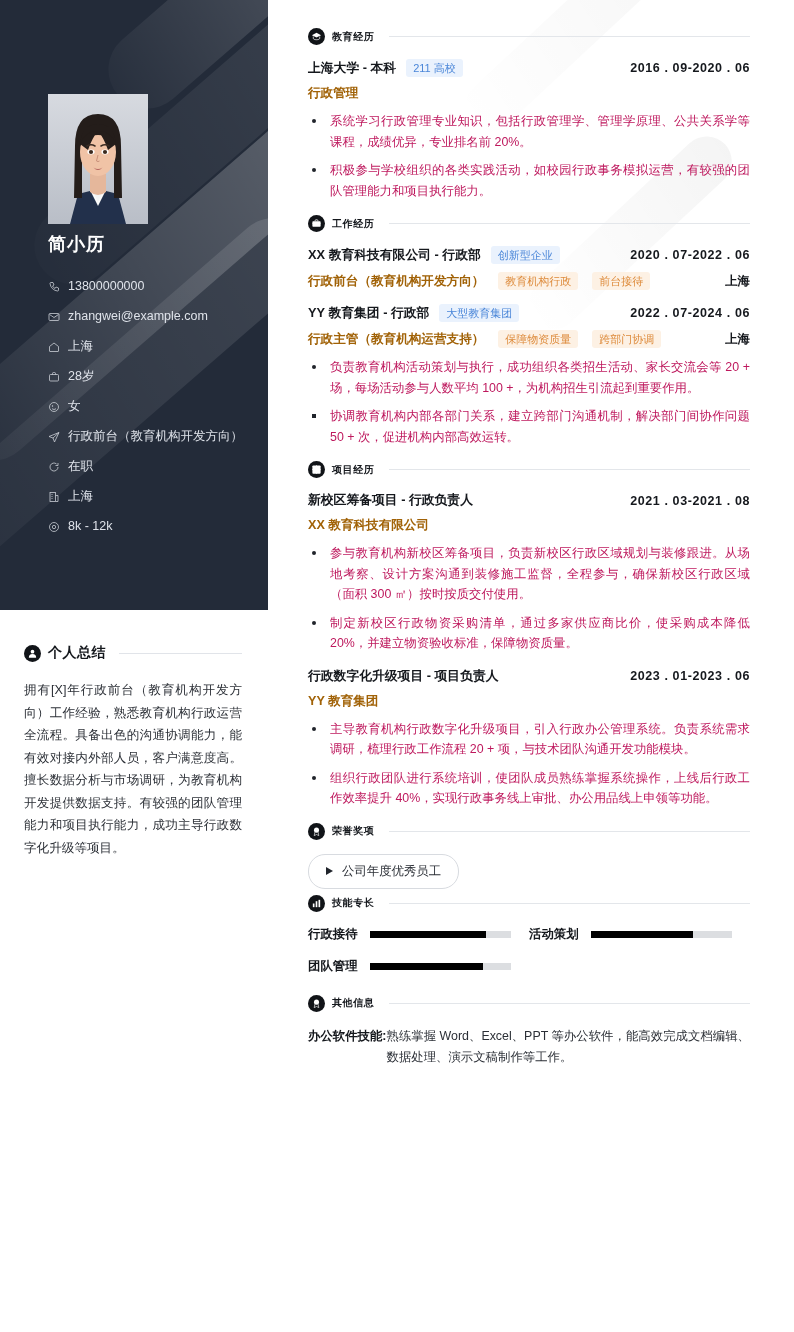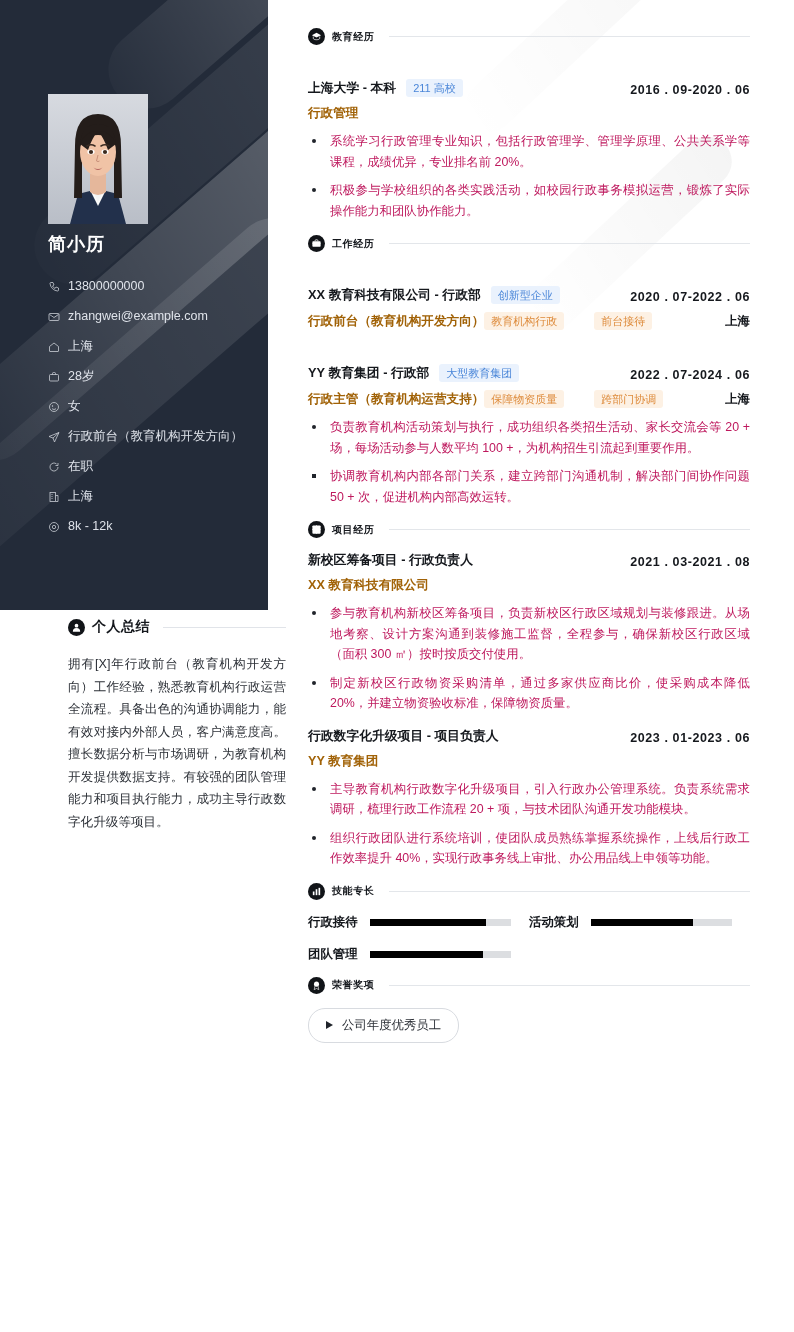--- a/index.html
+++ b/index.html
@@ -59,21 +59,21 @@
   }
   .contact-item .ci-icon {
     flex: 0 0 20px; width: 20px; height: 17px;
     display: flex; align-items: center; justify-content: flex-start;
     opacity: .88;
   }
   .contact-item .ci-icon svg { width: 12px; height: 12px; fill: none; stroke: #dfe3ea; stroke-width: 1.6; }
   .contact-item .ci-text { flex: 1; }
 
   
-  .summary-block { position: absolute; left: 24px; top: 618px; width: 218px; margin-left: 44px; }
+  .summary-block { position: absolute; left: 24px; top: 644px; width: 218px; }
   .summary-head { display: flex; align-items: center; gap: 7px; }
   .summary-head .icon-circle { width: 17px; height: 17px; border-radius: 50%; background: #111418; display: flex; align-items: center; justify-content: center; }
   .summary-head .icon-circle svg { width: 11px; height: 11px; fill: #fff; }
   .summary-head .st { font-size: 14px; font-weight: 700; color: #15181d; letter-spacing: .5px; }
   .summary-head .rule { flex: 1; height: 1px; background: #e1e4e9; margin-left: 6px; }
   .summary-body {
     margin-top: 17px; font-size: 12.6px; line-height: 22.5px; color: #2c3037;
     text-align: justify;
   }
 
@@ -94,35 +94,35 @@
   .sec-head { display: flex; align-items: center; gap: 7px; margin-bottom: 14px; }
   .sec-head .icon-circle {
     width: 17px; height: 17px; border-radius: 50%; background: #111418;
     display: flex; align-items: center; justify-content: center; flex: 0 0 17px;
   }
   .sec-head .icon-circle svg { width: 11px; height: 11px; fill: #fff; stroke: none; }
   .sec-head .sec-title { font-size: 10px; font-weight: 700; color: #15181d; letter-spacing: .6px; white-space: nowrap; }
   .sec-head .rule { flex: 1; height: 1px; background: #e3e6ea; margin-left: 8px; }
 
   .entry { margin-bottom: 14px; }
-  .entry-row1 { display: flex; align-items: flex-end; }
+  .entry-row1 { display: flex; align-items: center; }
   .entry-title { font-size: 12.8px; font-weight: 700; color: #15181d; }
   .badge {
     font-size: 11px; padding: 2px 7px; border-radius: 3px; margin-left: 10px;
-    white-space: nowrap; line-height: 14px; margin-top: 20px;
+    white-space: nowrap; line-height: 14px;
   }
   .badge.blue { background: #eaf2fd; color: #4a86d8; }
   .entry-date {
     margin-left: auto; font-size: 12.5px; font-weight: 700; color: #15181d;
     letter-spacing: .6px; white-space: nowrap;
   }
   .entry-row2 { display: flex; align-items: baseline; margin-top: 8px; }
   .entry-sub { font-size: 12.6px; font-weight: 700; color: #a16207; }
   .entry-loc { margin-left: auto; font-size: 12.4px; font-weight: 700; color: #15181d; }
-  .tags { display: flex; gap: 30px; }
+  .tags { display: flex; gap: 14px; margin-left: 14px; }
   .tag { font-size: 11px; color: #dd8a3a; background: #fdf1e4; padding: 2px 7px; border-radius: 3px; line-height: 14px; white-space: nowrap; }
 
   .bullets { margin-top: 9px; }
   .bullet {
     position: relative; padding-left: 22px; margin-bottom: 8px;
     font-size: 12.4px; line-height: 20.5px; color: #be185d; text-align: justify;
   }
   .bullet::before {
     content: ""; position: absolute; left: 4px; top: 8px;
     width: 4px; height: 4px; background: #20242b; border-radius: 50%;
@@ -330,21 +330,21 @@
         <div class="entry-row1">
           <span class="entry-title">上海大学 - 本科</span>
           <span class="badge blue">211 高校</span>
           <span class="entry-date">2016 . 09-2020 . 06</span>
         </div>
         <div class="entry-row2">
           <span class="entry-sub">行政管理</span>
         </div>
         <div class="bullets">
           <div class="bullet">系统学习行政管理专业知识，包括行政管理学、管理学原理、公共关系学等课程，成绩优异，专业排名前 20%。</div>
-          <div class="bullet">积极参与学校组织的各类实践活动，如校园行政事务模拟运营，锻炼了实际操作能力和团队协作能力。</div>
+          <div class="bullet">积极参与学校组织的各类实践活动，如校园行政事务模拟运营，有较强的团队管理能力和项目执行能力。</div>
         </div>
       </div>
     </section>
 
     <section class="sec">
       <div class="sec-head">
         <span class="icon-circle">
           <svg viewBox="0 0 24 24">
               <rect x="3" y="7" width="18" height="12" rx="1.5"></rect>
               <path d="M9 7V5.5A1.5 1.5 0 0 1 10.5 4h3A1.5 1.5 0 0 1 15 5.5V7" stroke="#fff" stroke-width="1.8" fill="none"></path>
@@ -426,20 +426,39 @@
         <div class="entry-row2">
           <span class="entry-sub">YY 教育集团</span>
         </div>
         <div class="bullets">
           <div class="bullet">主导教育机构行政数字化升级项目，引入行政办公管理系统。负责系统需求调研，梳理行政工作流程 20 + 项，与技术团队沟通开发功能模块。</div>
           <div class="bullet">组织行政团队进行系统培训，使团队成员熟练掌握系统操作，上线后行政工作效率提升 40%，实现行政事务线上审批、办公用品线上申领等功能。</div>
         </div>
       </div>
     </section>
 
+    <section class="sec" style="margin-top:14px;">
+      <div class="sec-head">
+        <span class="icon-circle">
+          <svg viewBox="0 0 24 24">
+              <circle cx="12" cy="9" r="5.5"></circle>
+              <path d="M8.5 13.5L7 21l5-2.5L17 21l-1.5-7.5" stroke="#fff" stroke-width="1.4" fill="none"></path>
+            </svg>
+        </span>
+        <span class="sec-title">荣誉奖项</span>
+        <span class="rule"></span>
+      </div>
+      <div class="honor-list">
+        <span class="honor-pill">
+          <span class="tri"></span>
+          <span>公司年度优秀员工</span>
+        </span>
+      </div>
+    </section>
+
     <section class="sec">
       <div class="sec-head">
         <span class="icon-circle">
           <svg viewBox="0 0 24 24">
               <rect x="4" y="12" width="3.6" height="8"></rect>
               <rect x="10.2" y="7" width="3.6" height="13"></rect>
               <rect x="16.4" y="4" width="3.6" height="16"></rect>
             </svg>
         </span>
         <span class="sec-title">技能专长</span>
@@ -461,34 +480,31 @@
         <div class="skill">
           <span class="skill-name">团队管理</span>
           <span class="skill-track">
               <span class="skill-fill" id="sk2" style="width: 80%;"></span>
             </span>
         </div>
         <div class="skill"></div>
       </div>
     </section>
 
-    <section class="sec" style="margin-top:14px;">
+    <section class="sec" style="margin-top:20px;">
       <div class="sec-head">
         <span class="icon-circle">
           <svg viewBox="0 0 24 24">
               <circle cx="12" cy="9" r="5.5"></circle>
               <path d="M8.5 13.5L7 21l5-2.5L17 21l-1.5-7.5" stroke="#fff" stroke-width="1.4" fill="none"></path>
             </svg>
         </span>
-        <span class="sec-title">荣誉奖项</span>
-        <span class="rule"></span>
-      </div>
-      <div class="honor-list">
-        <span class="honor-pill">
-          <span class="tri"></span>
-          <span>公司年度优秀员工</span>
-        </span>
+        <span class="sec-title">其他信息</span>
+        <span class="rule"></span>
+      </div>
+      <div class="other-row">
+        <span class="other-label">办公软件技能:</span>
+        <span class="other-val">熟练掌握 Word、Excel、PPT 等办公软件，能高效完成文档编辑、数据处理、演示文稿制作等工作。</span>
       </div>
     </section>
-
 
   </main>
 </div>
 
 </body></html>

